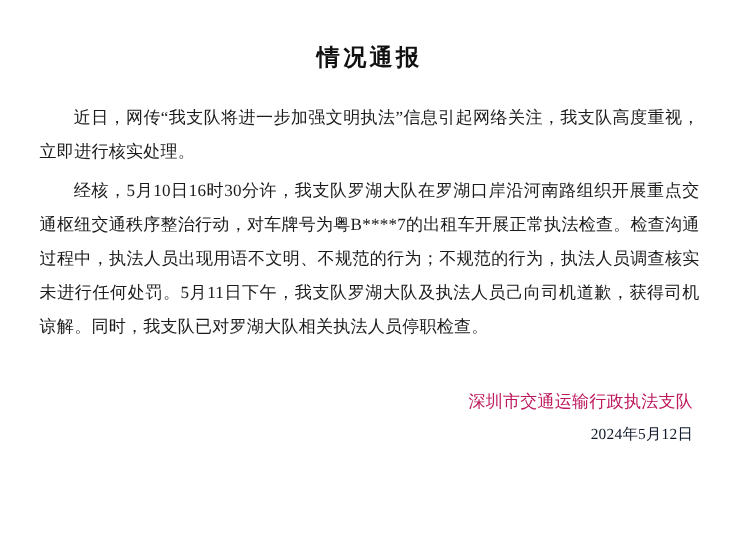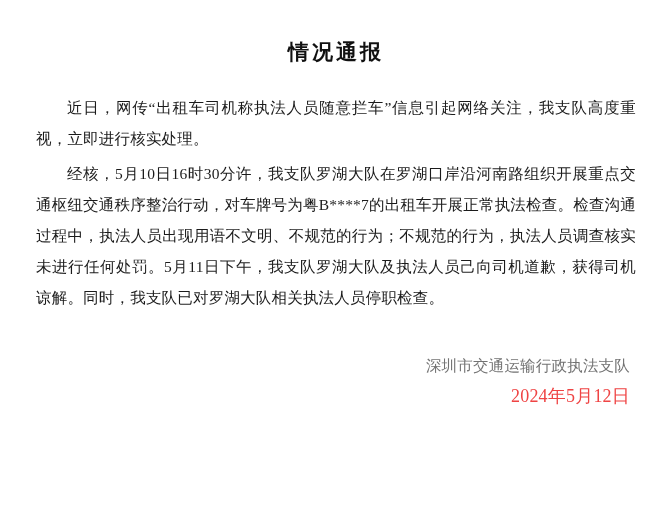--- a/index.html
+++ b/index.html
@@ -42,38 +42,38 @@
     letter-spacing: 0.2px;
   }
   .signature-block {
     margin-top: 38px;
     text-align: right;
     padding-right: 6px;
   }
   .sign-org {
     font-size: 15.5px;
     line-height: 30px;
-    color: #737373;
+    color: #be185d;
     letter-spacing: 0.2px;
   }
   .sign-date {
-    font-size: 18px;
+    font-size: 14px;
     line-height: 30px;
-    color: #ef4444;
+    color: #0f172a;
     letter-spacing: 0.2px;
   }
 </style>
 </head>
 <body>
 
 <div class="page">
 
   <h1 class="doc-title">情况通报</h1>
 
-  <p class="para">近日，网传“出租车司机称执法人员随意拦车”信息引起网络关注，我支队高度重视，立即进行核实处理。</p>
+  <p class="para">近日，网传“我支队将进一步加强文明执法”信息引起网络关注，我支队高度重视，立即进行核实处理。</p>
   <p class="para">经核，5月10日16时30分许，我支队罗湖大队在罗湖口岸沿河南路组织开展重点交通枢纽交通秩序整治行动，对车牌号为粤B****7的出租车开展正常执法检查。检查沟通过程中，执法人员出现用语不文明、不规范的行为；不规范的行为，执法人员调查核实未进行任何处罚。5月11日下午，我支队罗湖大队及执法人员己向司机道歉，获得司机谅解。同时，我支队已对罗湖大队相关执法人员停职检查。</p>
 
   <div class="signature-block">
     <div class="sign-org">深圳市交通运输行政执法支队</div>
     <div class="sign-date">2024年5月12日</div>
   </div>
 
 </div>
 
 </body></html>

